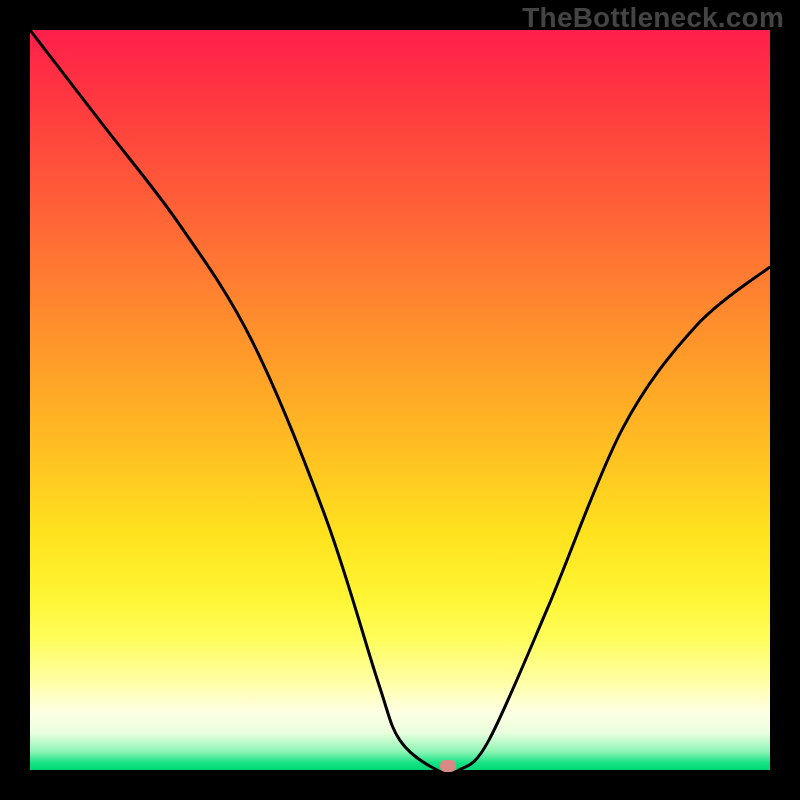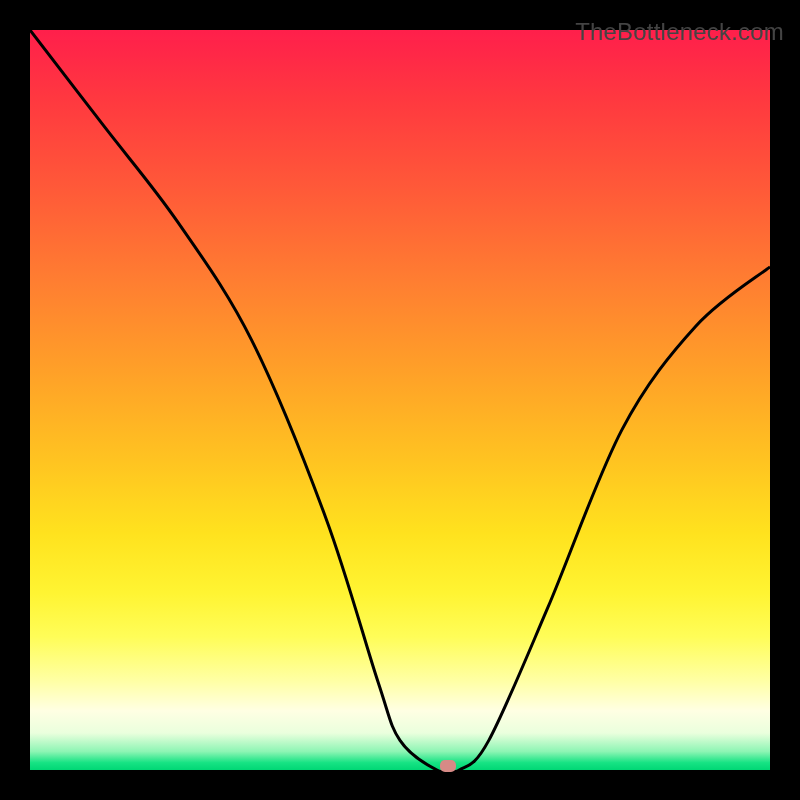--- a/index.html
+++ b/index.html
@@ -12,25 +12,25 @@
     font-family: Arial, Helvetica, sans-serif;
   }
   .frame {
     position: relative;
     width: 800px;
     height: 800px;
     background: #000;
   }
   .watermark {
     position: absolute;
-    top: 18px;
+    top: 2px;
     right: 16px;
     color: #444;
-    font-size: 24px;
-    font-weight: 400;
+    font-size: 28px;
+    font-weight: 700;
     letter-spacing: 0.2px;
     z-index: 4;
   }
   .plot-area {
     position: absolute;
     left: 30px;
     top: 30px;
     width: 740px;
     height: 740px;
   }

